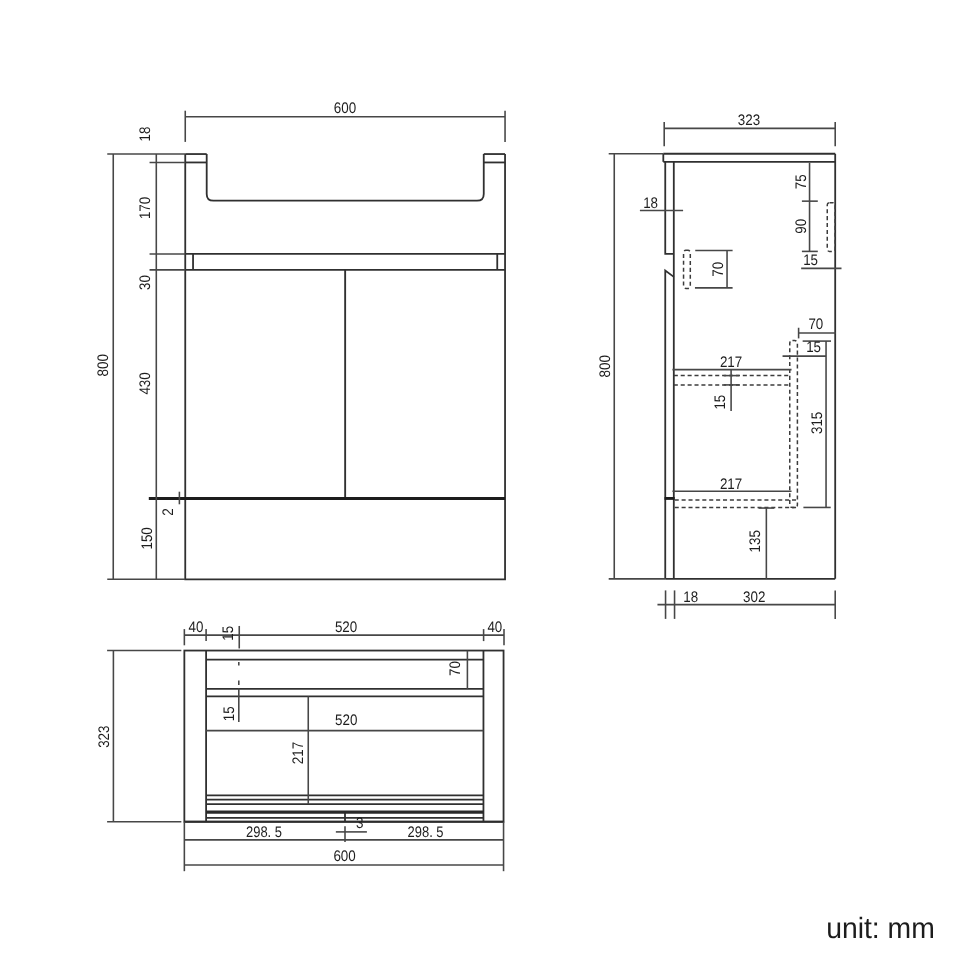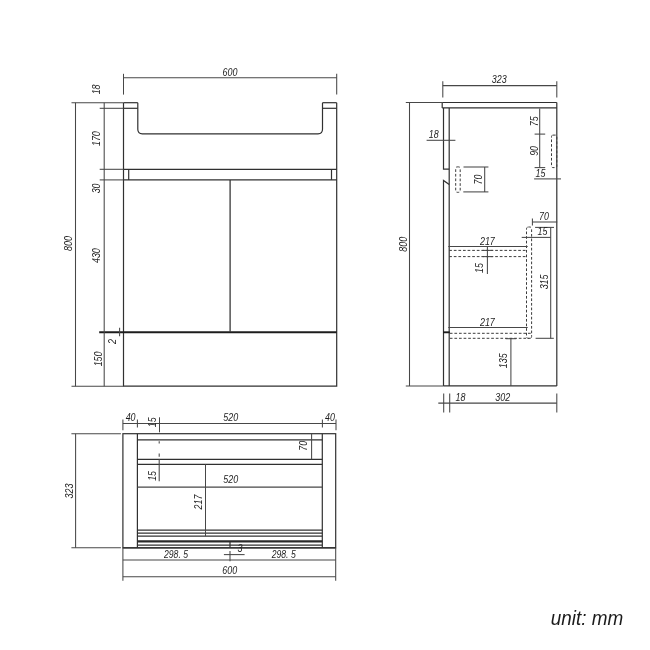--- a/index.html
+++ b/index.html
@@ -1,16 +1,16 @@
 <!DOCTYPE html>
 <html><head>
 <meta charset="utf-8">
 <style>
   html,body{margin:0;padding:0;background:#fff;}
-  #page{width:650px;height:650px;position:relative;background:#ffffff;overflow:hidden;font-style:italic;}
+  #page{width:650px;height:650px;position:relative;background:#ffffff;overflow:hidden;}
   text{font-family:"Liberation Sans",sans-serif;fill:#1e1e1e;}
   .d{font-size:10.2px;}
   .obj{stroke:#303030;stroke-width:1.2;fill:none;}
   .dim{stroke:#474747;stroke-width:1.05;fill:none;}
   .dash{stroke:#3c3c3c;stroke-width:1.0;fill:none;stroke-dasharray:2.7,1.9;}
 </style>
 </head>
 <body>
 <div id="page">
 <svg width="650" height="650" viewBox="0 0 650 650">

